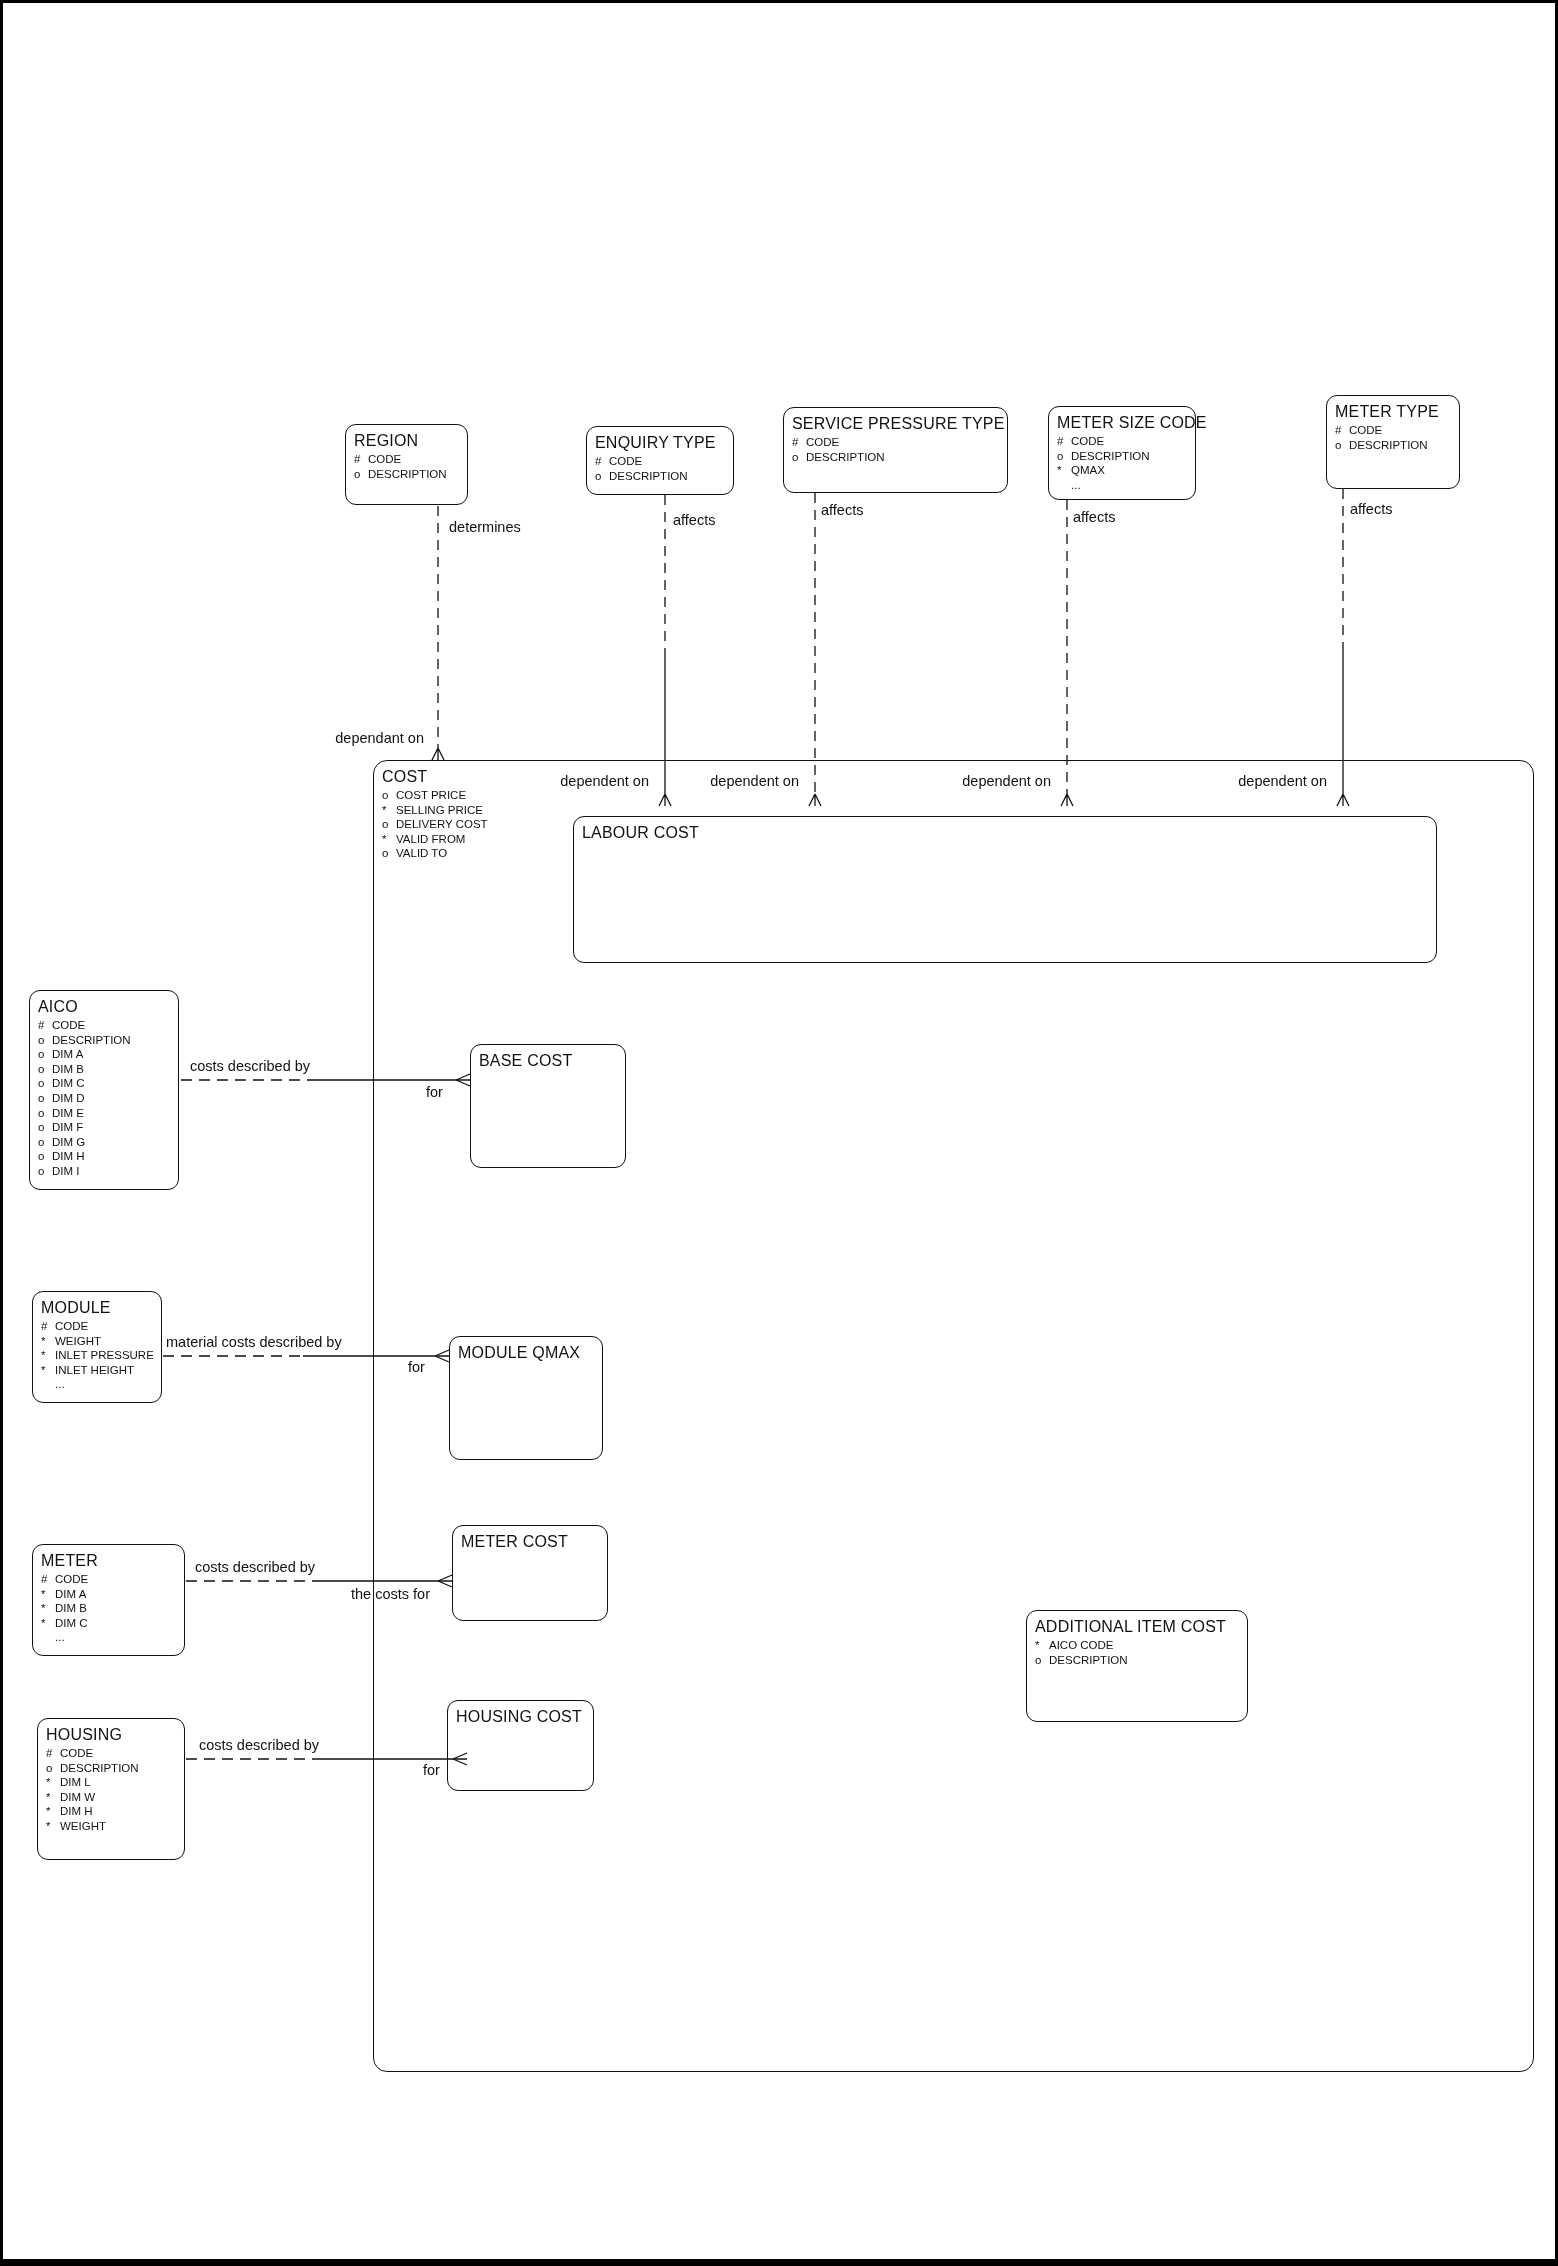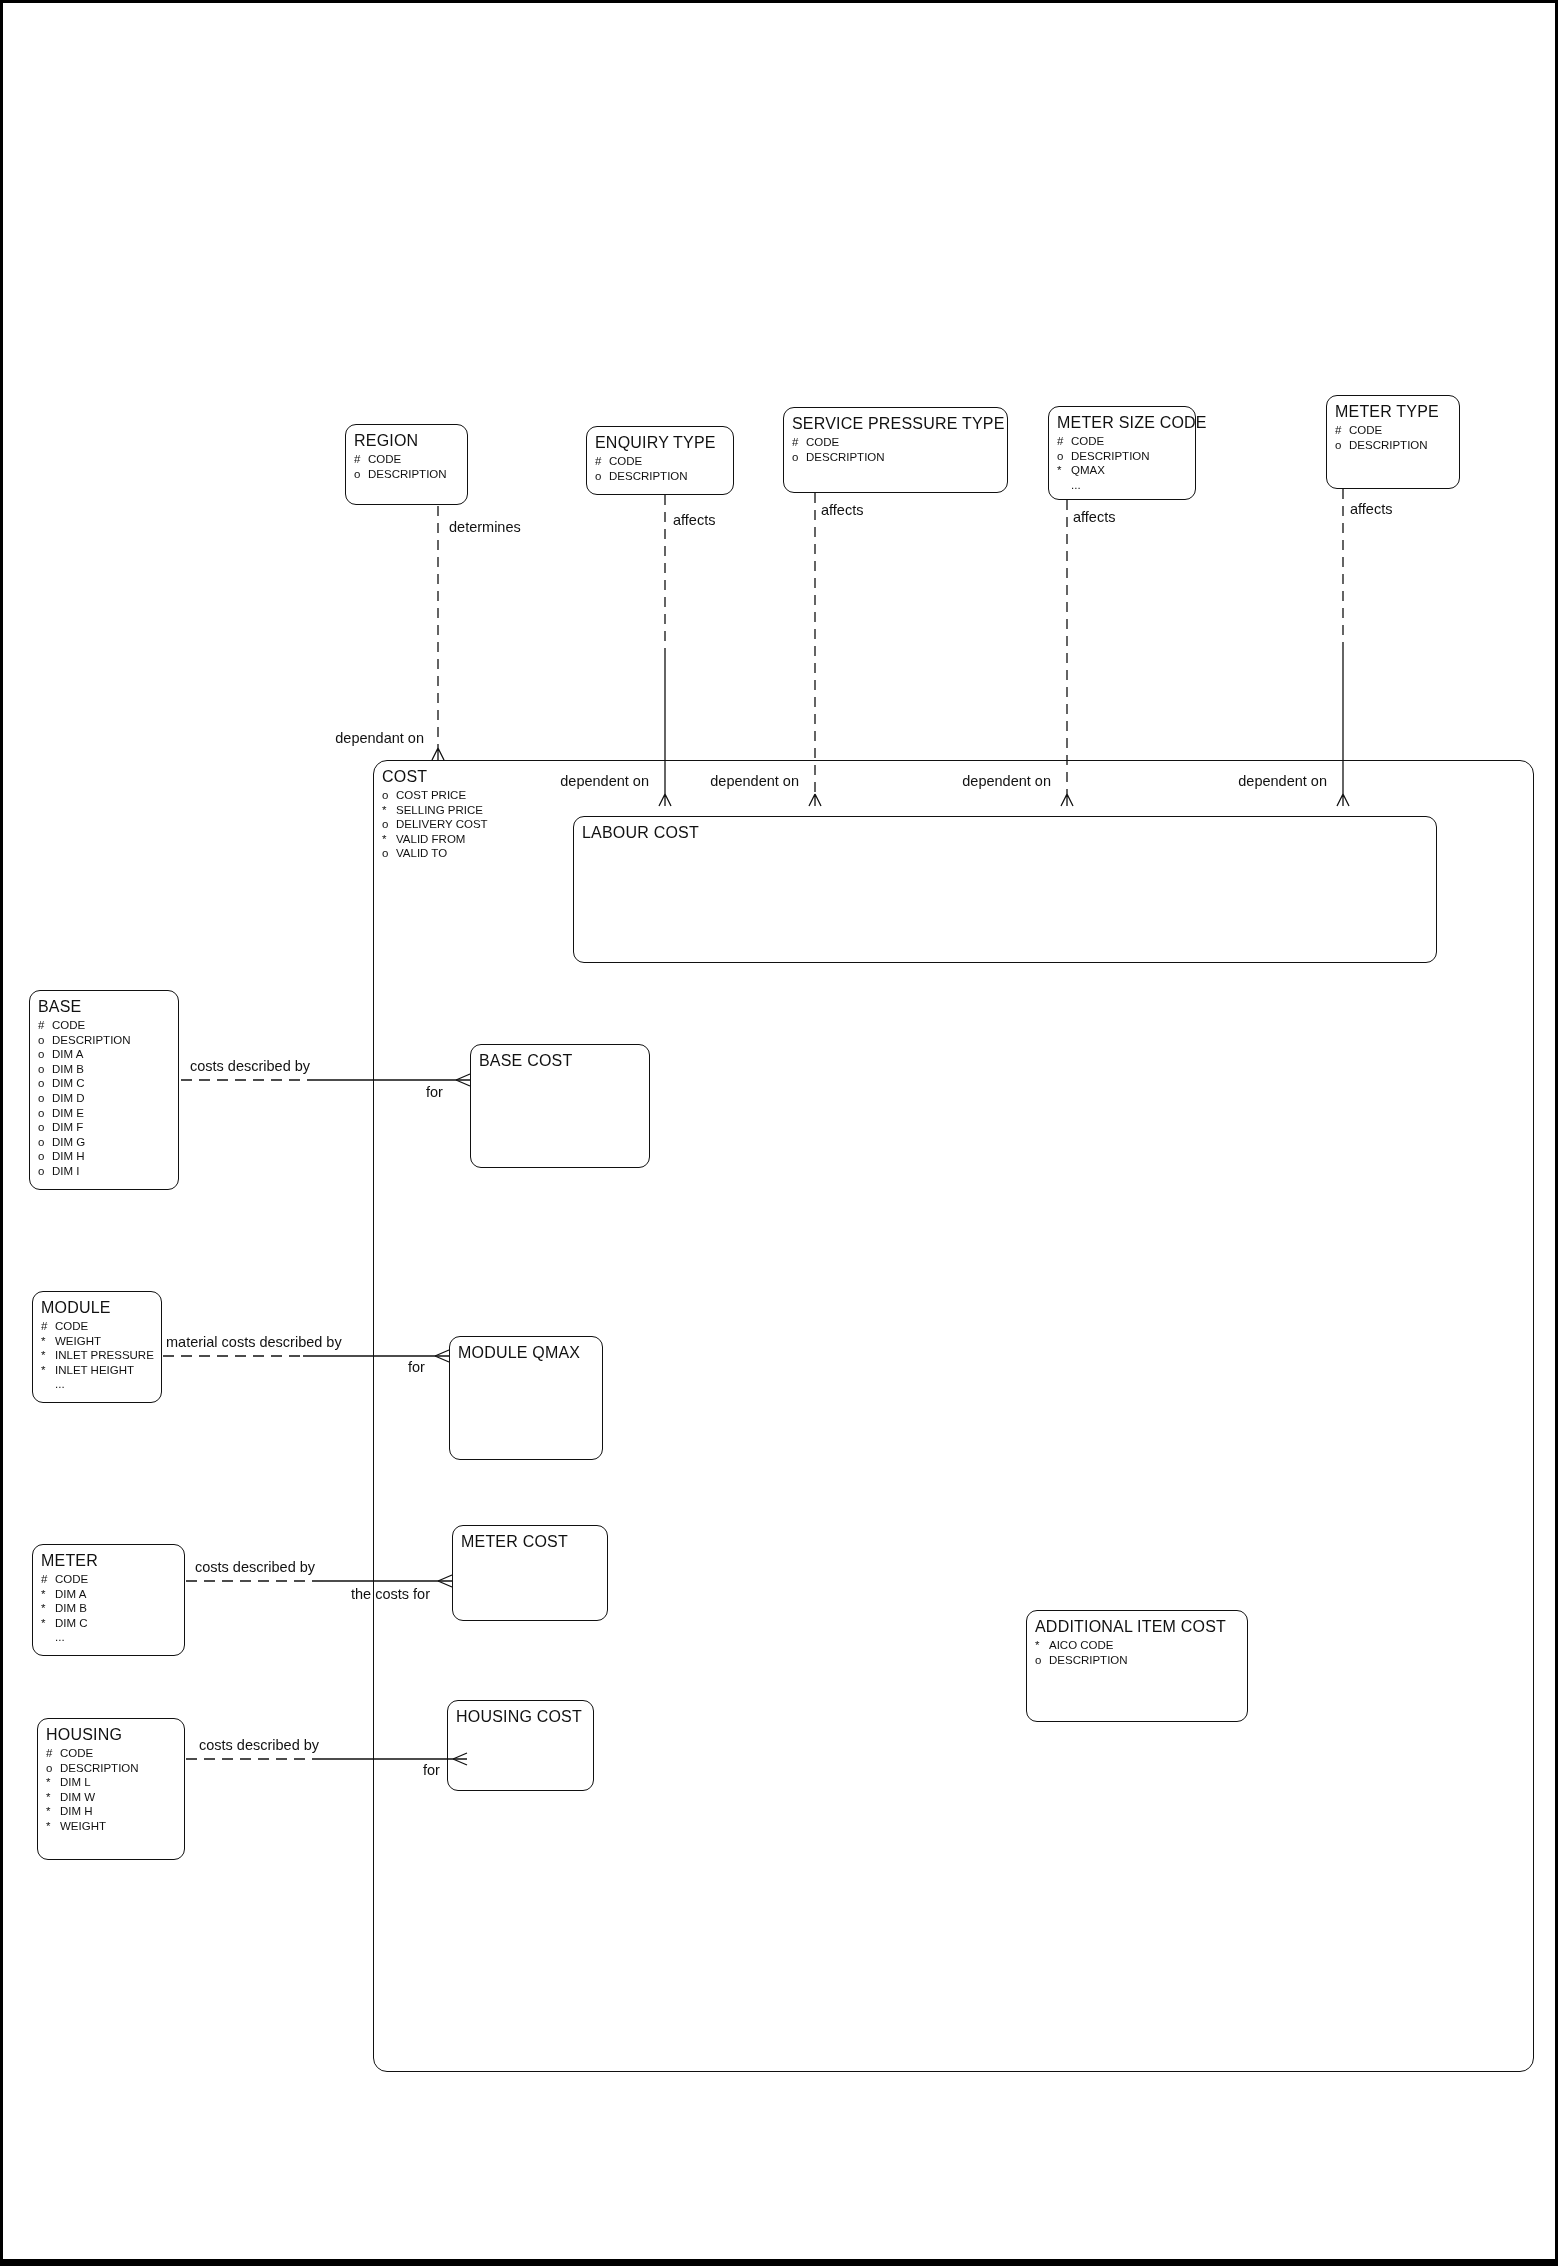--- a/index.html
+++ b/index.html
@@ -108,21 +108,21 @@
         <div class="attr">
           <span class="am">o</span>
           <span class="an">VALID TO</span>
         </div>
       </div>
   </div>
 
   <div class="box sub" style="left:570px;top:803px;width:864px;height:147px">
     <div class="etitle">LABOUR COST</div>
   </div>
-  <div class="box sub" style="left:467px;top:1031px;width:180px;height:124px">
+  <div class="box sub" style="left:467px;top:1031px;width:156px;height:124px">
     <div class="etitle">BASE COST</div>
   </div>
   <div class="box sub" style="left:446px;top:1323px;width:154px;height:124px">
     <div class="etitle">MODULE QMAX</div>
   </div>
   <div class="box sub" style="left:449px;top:1512px;width:156px;height:96px">
     <div class="etitle">METER COST</div>
   </div>
   <div class="box sub" style="left:444px;top:1687px;width:147px;height:91px">
     <div class="etitle">HOUSING COST</div>
@@ -209,21 +209,21 @@
           <span class="an">CODE</span>
         </div>
         <div class="attr">
           <span class="am">o</span>
           <span class="an">DESCRIPTION</span>
         </div>
       </div>
   </div>
 
   <div class="box" style="left:26px;top:987px;width:150px;height:200px">
-    <div class="etitle">BASE</div>
+    <div class="etitle">AICO</div>
     <div class="attrs">
         <div class="attr">
           <span class="am">#</span>
           <span class="an">CODE</span>
         </div>
         <div class="attr">
           <span class="am">o</span>
           <span class="an">DESCRIPTION</span>
         </div>
         <div class="attr">

